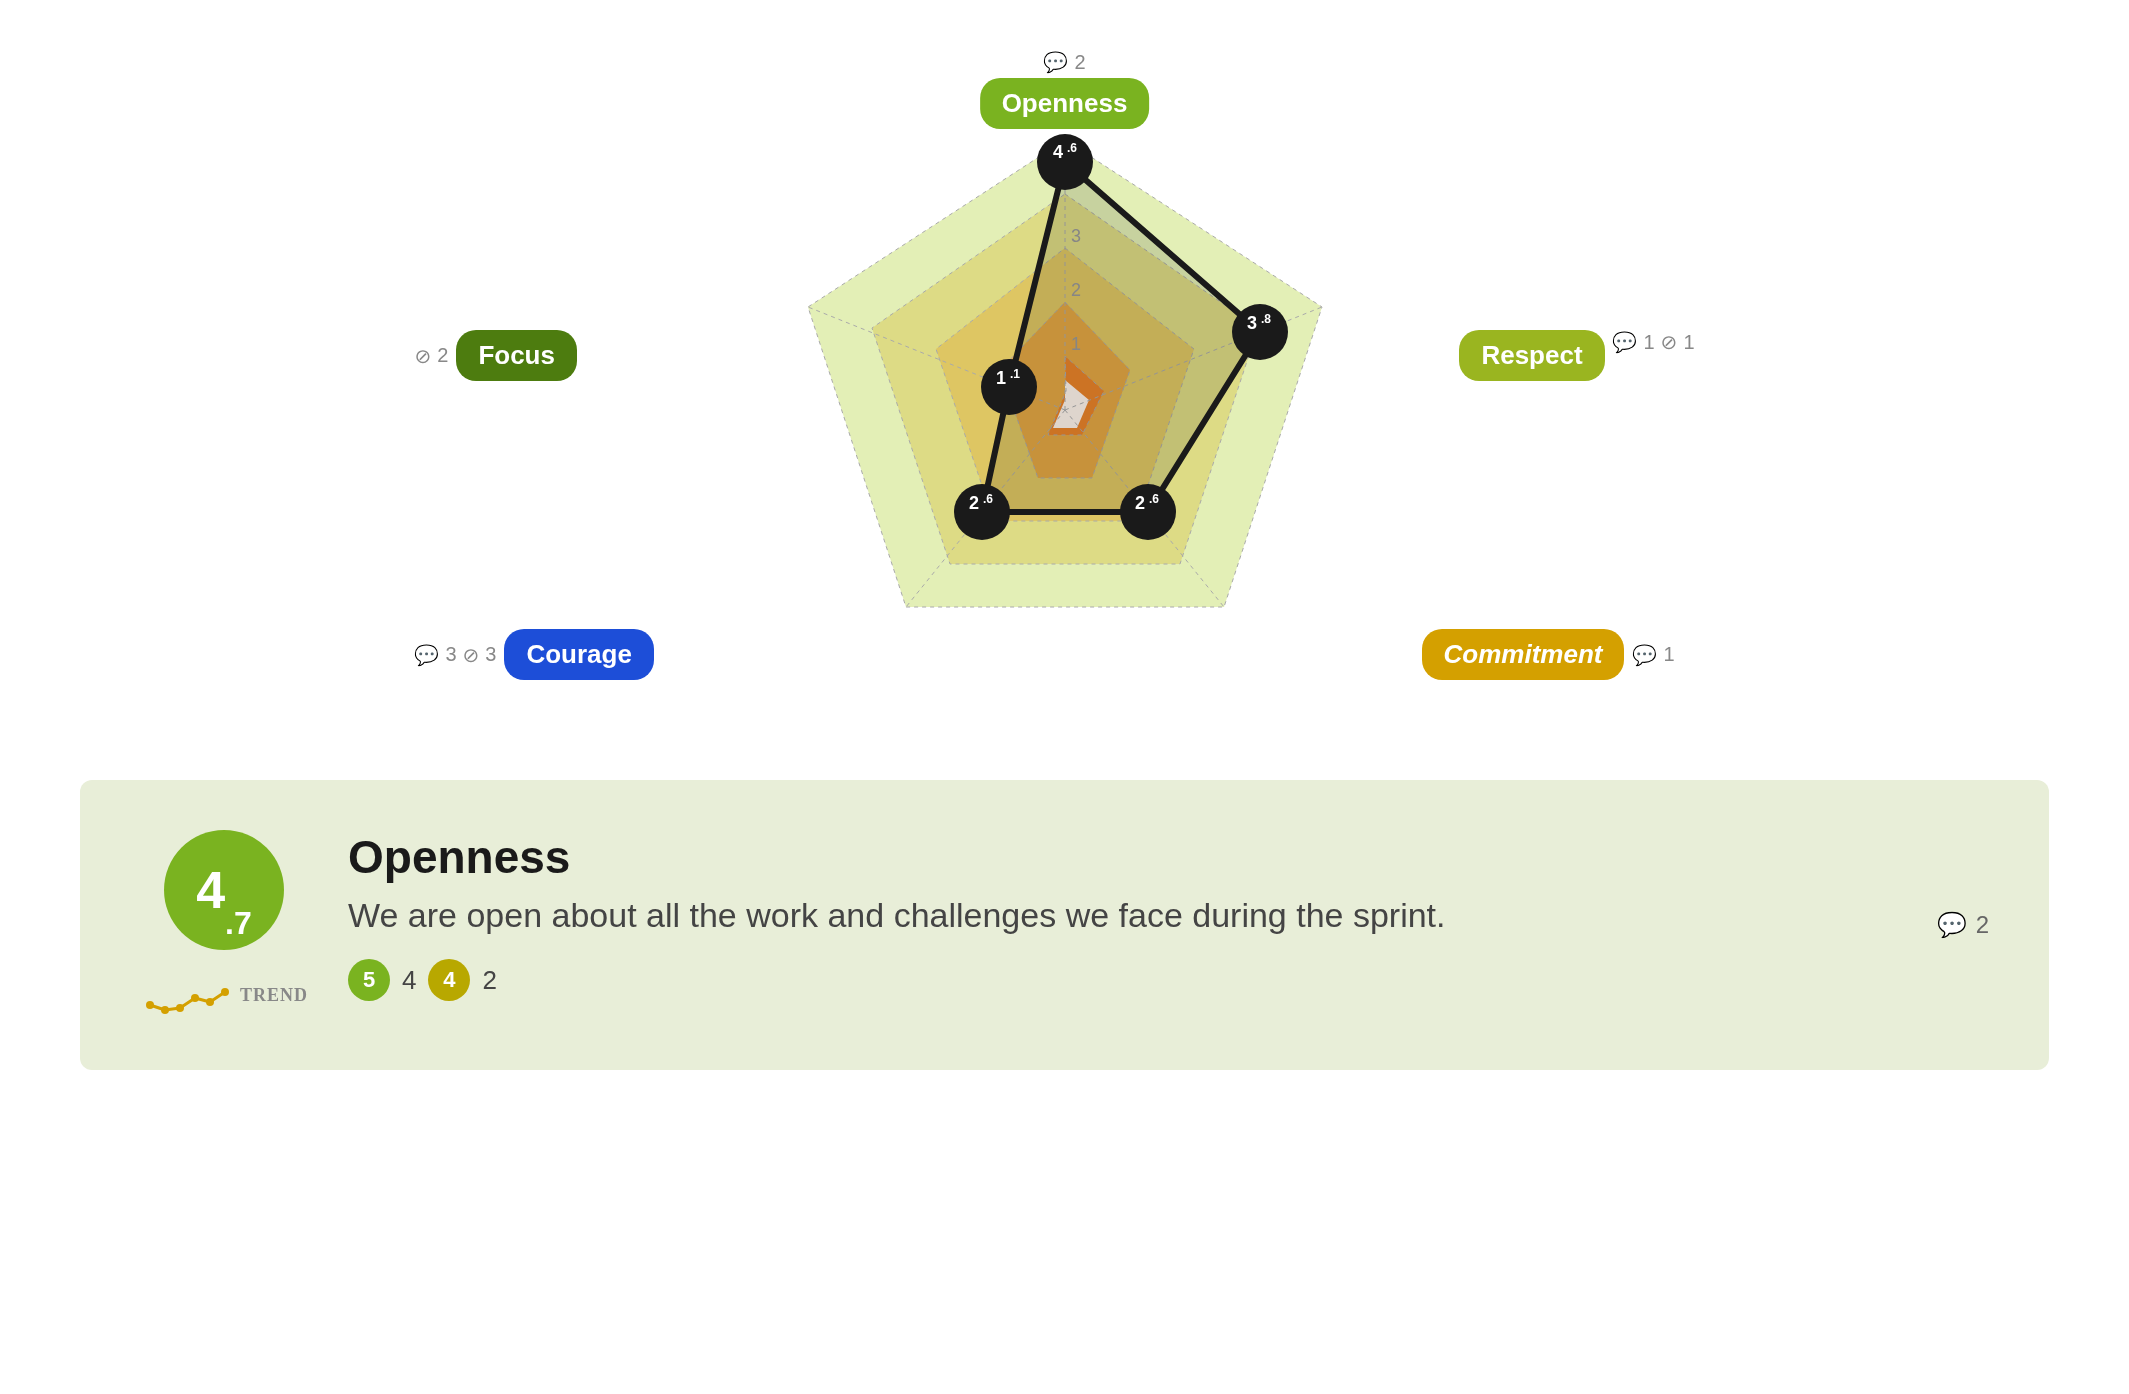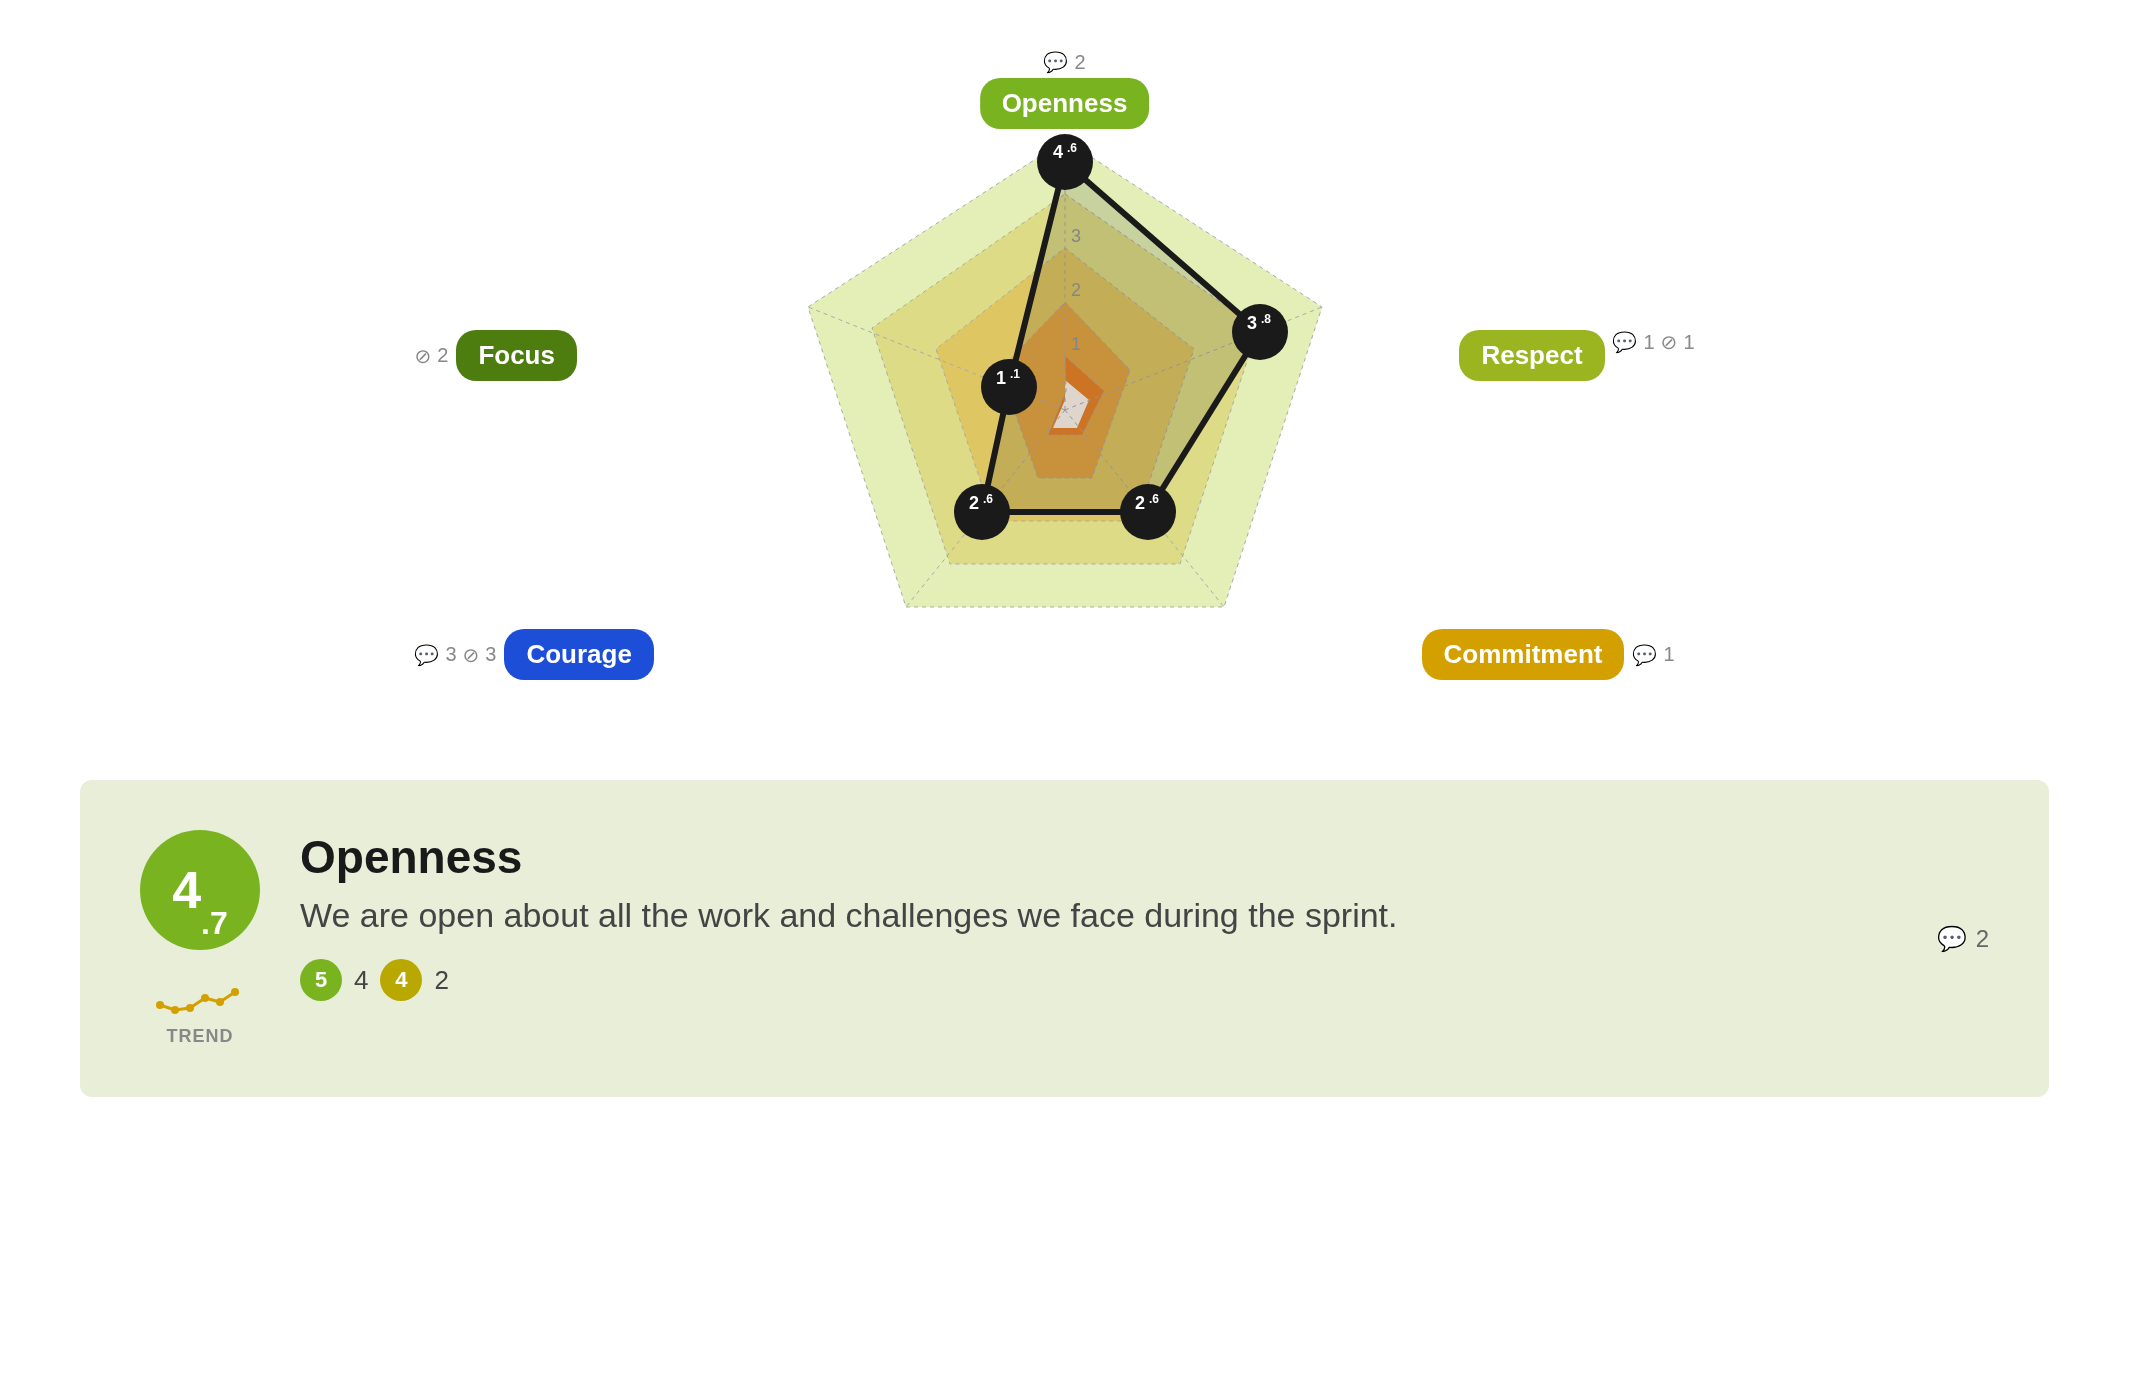--- a/index.html
+++ b/index.html
@@ -106,23 +106,23 @@
     .card-left {
       display: flex;
       flex-direction: column;
       align-items: center;
       gap: 20px;
       flex-shrink: 0;
     }
 
     .trend-section {
       display: flex;
-      flex-direction: column;
-      align-items: center;
-      gap: 6px;
+      align-items: center;
+      gap: 0;
+      font-family: Liberation Serif, serif;
     }
 
     .trend-label {
       font-size: 18px;
       color: #888;
       font-weight: 600;
       letter-spacing: 1px;
     }
 
     .card-content {
@@ -270,21 +270,21 @@
         <div class="label-badge yellow-green" style="background:#9ab520;">Respect</div>
         <div style="display:flex; align-items:center; gap:6px; color:#888; font-size:20px;">
           <span>💬</span>
           <span>1</span>
           <span>⊘</span>
           <span>1</span>
         </div>
       </div>
 
       <div class="radar-label" style="bottom:20px; right:-160px; align-items:center; gap:8px;">
-        <div class="label-badge yellow" style="background:#d4a000;">Commitment</div>
+        <div class="label-badge yellow" style="background:#d4a000;font-style:italic;">Commitment</div>
         <div style="display:flex; align-items:center; gap:6px; color:#888; font-size:20px;">
           <span>💬</span>
           <span>1</span>
         </div>
       </div>
 
       <div class="radar-label" style="bottom:20px; left:-200px; align-items:center; gap:8px;">
         <div style="display:flex; align-items:center; gap:6px; color:#888; font-size:20px;">
           <span>💬</span>
           <span>3</span>

